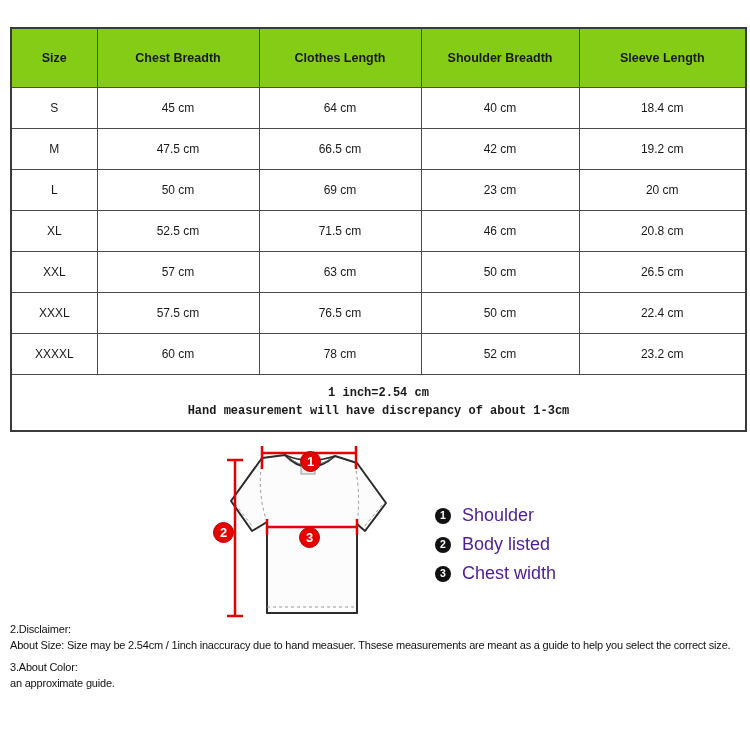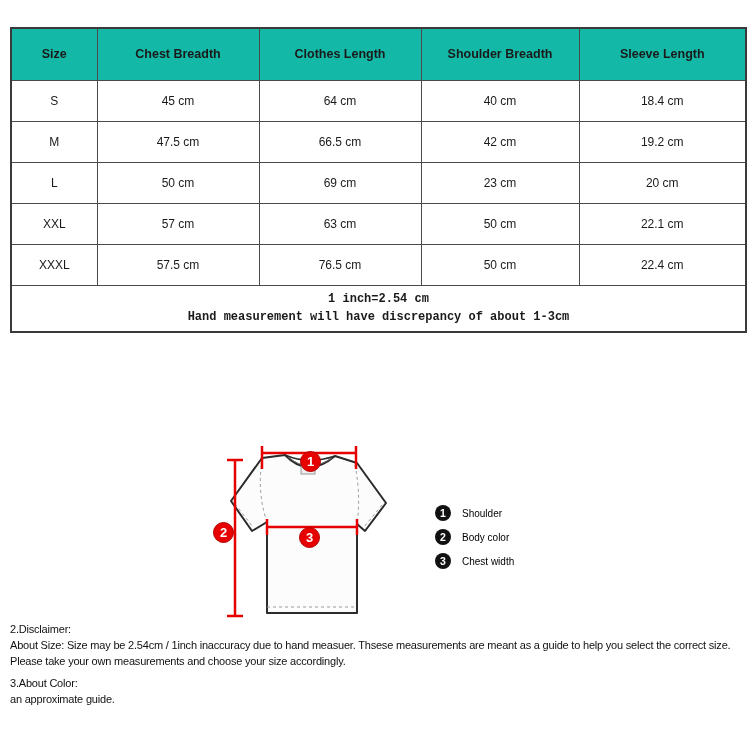--- a/index.html
+++ b/index.html
@@ -21,32 +21,32 @@
     table-layout: fixed;
     border: 2px solid #3a3a3a;
   }
   .size-table th, .size-table td {
     border: 1px solid #4a4a4a;
     text-align: center;
     vertical-align: middle;
     color: #1a1a1a;
   }
   .size-table th {
-    background: #14b8a6;
-    height: 52px;
+    background: #84cc16;
+    height: 59px;
     font-size: 12.5px;
     font-weight: bold;
   }
   .size-table td.cell {
     height: 41px;
     font-size: 12px;
     background: #ffffff;
   }
   .size-table tfoot td {
-    height: 47px;
+    height: 57px;
     background: #ffffff;
   }
   .table-note-line {
     font-family: "Liberation Mono", monospace;
     font-weight: bold;
     font-size: 12px;
     line-height: 18px;
     text-align: center;
   }
 
@@ -92,22 +92,22 @@
     font-size: 10.5px;
     font-weight: bold;
     display: flex;
     align-items: center;
     justify-content: center;
     margin-right: 11px;
     line-height: 1;
     flex: 0 0 auto;
   }
   .legend-label {
-    font-size: 10px;
-    color: #000000;
+    font-size: 18px;
+    color: #4c1d95;
   }
 
   
   .notes {
     position: absolute;
     left: 10px; top: 615px;
     width: 738px;
   }
   .note-block { margin-bottom: 6px; }
   .note-line {
@@ -154,32 +154,46 @@
       <td class="cell">19.2 cm</td>
     </tr>
     <tr>
       <td class="cell">L</td>
       <td class="cell">50 cm</td>
       <td class="cell">69 cm</td>
       <td class="cell">23 cm</td>
       <td class="cell">20 cm</td>
     </tr>
     <tr>
+      <td class="cell">XL</td>
+      <td class="cell">52.5 cm</td>
+      <td class="cell">71.5 cm</td>
+      <td class="cell">46 cm</td>
+      <td class="cell">20.8 cm</td>
+    </tr>
+    <tr>
       <td class="cell">XXL</td>
       <td class="cell">57 cm</td>
       <td class="cell">63 cm</td>
       <td class="cell">50 cm</td>
-      <td class="cell">22.1 cm</td>
+      <td class="cell">26.5 cm</td>
     </tr>
     <tr>
       <td class="cell">XXXL</td>
       <td class="cell">57.5 cm</td>
       <td class="cell">76.5 cm</td>
       <td class="cell">50 cm</td>
       <td class="cell">22.4 cm</td>
+    </tr>
+    <tr>
+      <td class="cell">XXXXL</td>
+      <td class="cell">60 cm</td>
+      <td class="cell">78 cm</td>
+      <td class="cell">52 cm</td>
+      <td class="cell">23.2 cm</td>
     </tr>
   </tbody>
   <tfoot>
     <tr>
       <td colspan="5">
         <div class="table-note-line">1 inch=2.54 cm</div>
         <div class="table-note-line">Hand measurement will have discrepancy of about 1-3cm</div>
       </td>
     </tr>
   </tfoot>
@@ -218,33 +232,32 @@
 <span class="marker marker-2">2</span>
 <span class="marker marker-3">3</span>
 
 <div class="legend">
   <div class="legend-item">
     <span class="legend-bullet">1</span>
     <span class="legend-label">Shoulder</span>
   </div>
   <div class="legend-item">
     <span class="legend-bullet">2</span>
-    <span class="legend-label">Body color</span>
+    <span class="legend-label">Body listed</span>
   </div>
   <div class="legend-item">
     <span class="legend-bullet">3</span>
     <span class="legend-label">Chest width</span>
   </div>
 </div>
 
 <div class="notes">
   <div class="note-block">
   </div>
   <div class="note-block">
     <div class="note-line">2.Disclaimer:</div>
     <div class="note-line">About Size: Size may be 2.54cm / 1inch inaccuracy due to hand measuer. Thsese measurements are meant as a guide to help you select the correct size.</div>
-    <div class="note-line">Please take your own measurements and choose your size accordingly.</div>
   </div>
   <div class="note-block">
     <div class="note-line">3.About Color:</div>
     <div class="note-line">an approximate guide.</div>
   </div>
 </div>
 
 </body></html>

